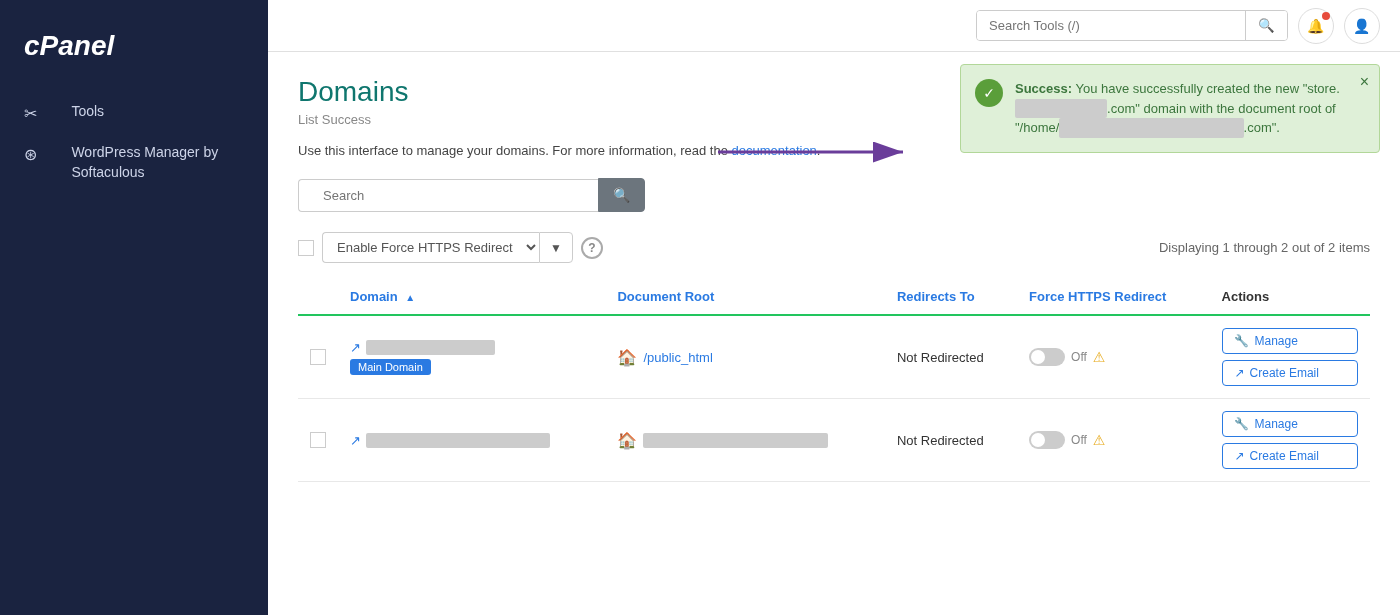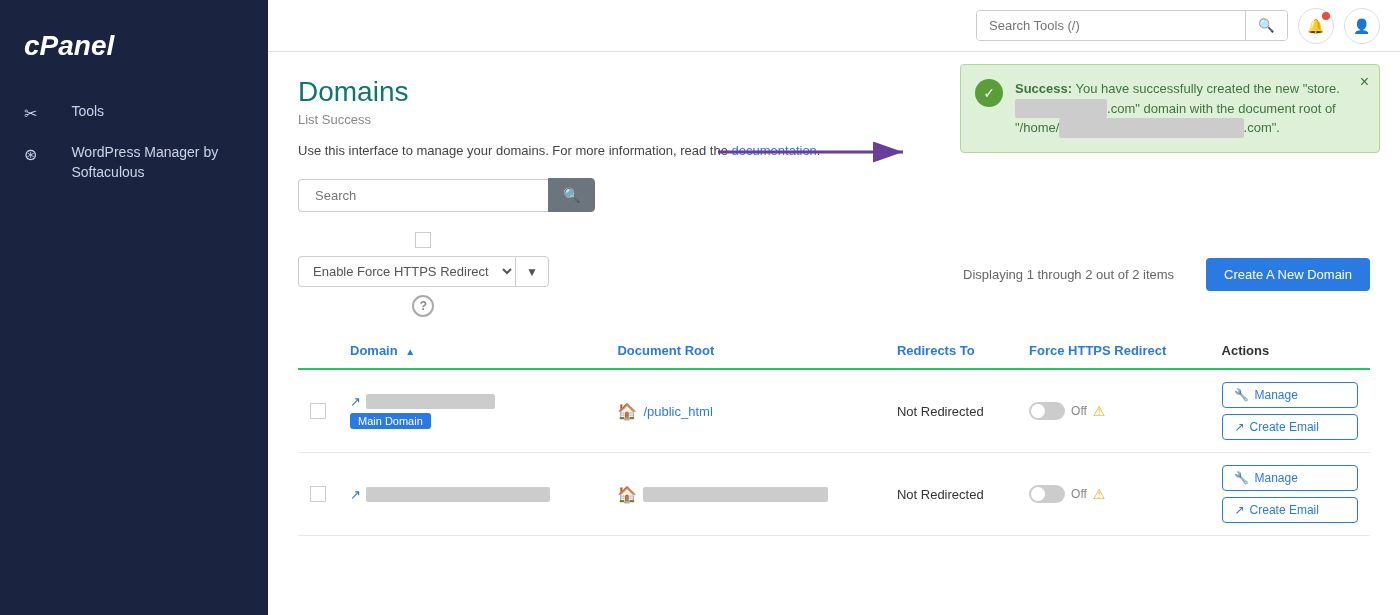--- a/index.html
+++ b/index.html
@@ -195,24 +195,24 @@
       display: flex;
       align-items: center;
       gap: 0;
       margin-bottom: 20px;
       width: 360px;
     }
     .domain-search-row input {
       border: 1px solid #ccc;
       border-right: none;
       border-radius: 4px 0 0 4px;
-      padding: 8px 16px;
+      padding: 8px 24px;
       font-size: 13px;
       outline: none;
-      width: 250px;
+      width: 300px;
       color: #555;
     }
     .domain-search-row button {
       background: #6c757d;
       border: 1px solid #6c757d;
       border-radius: 0 4px 4px 0;
       padding: 8px 14px;
       cursor: pointer;
       color: #fff;
       font-size: 14px;
@@ -222,21 +222,20 @@
     .controls-row {
       display: flex;
       align-items: center;
       justify-content: space-between;
       margin-bottom: 16px;
     }
     .controls-left {
       display: flex;
       align-items: center;
       gap: 8px;
-      flex-direction: column;
     }
     .checkbox-main {
       width: 16px;
       height: 16px;
       border: 1px solid #ccc;
       background: #fff;
       cursor: pointer;
     }
     .select-action {
       display: flex;
@@ -484,21 +483,20 @@
       <div class="controls-left">
         <div class="checkbox-main"></div>
         <div class="select-action">
           <select><option>Enable Force HTTPS Redirect</option></select>
           <button class="dropdown-btn">▼</button>
         </div>
         <div class="help-icon">?</div>
       </div>
       <div style="display:flex;align-items:center;gap:32px;">
         <span class="displaying-text">Displaying 1 through 2 out of 2 items</span>
-        <button class="create-domain-btn">Create A New Domain</button>
       </div>
     </div>
 
     <table class="domains-table">
       <thead>
         <tr>
           <th style="width:32px;"></th>
           <th>
             <span>Domain</span>
             <span class="sort-icon">▲</span>

